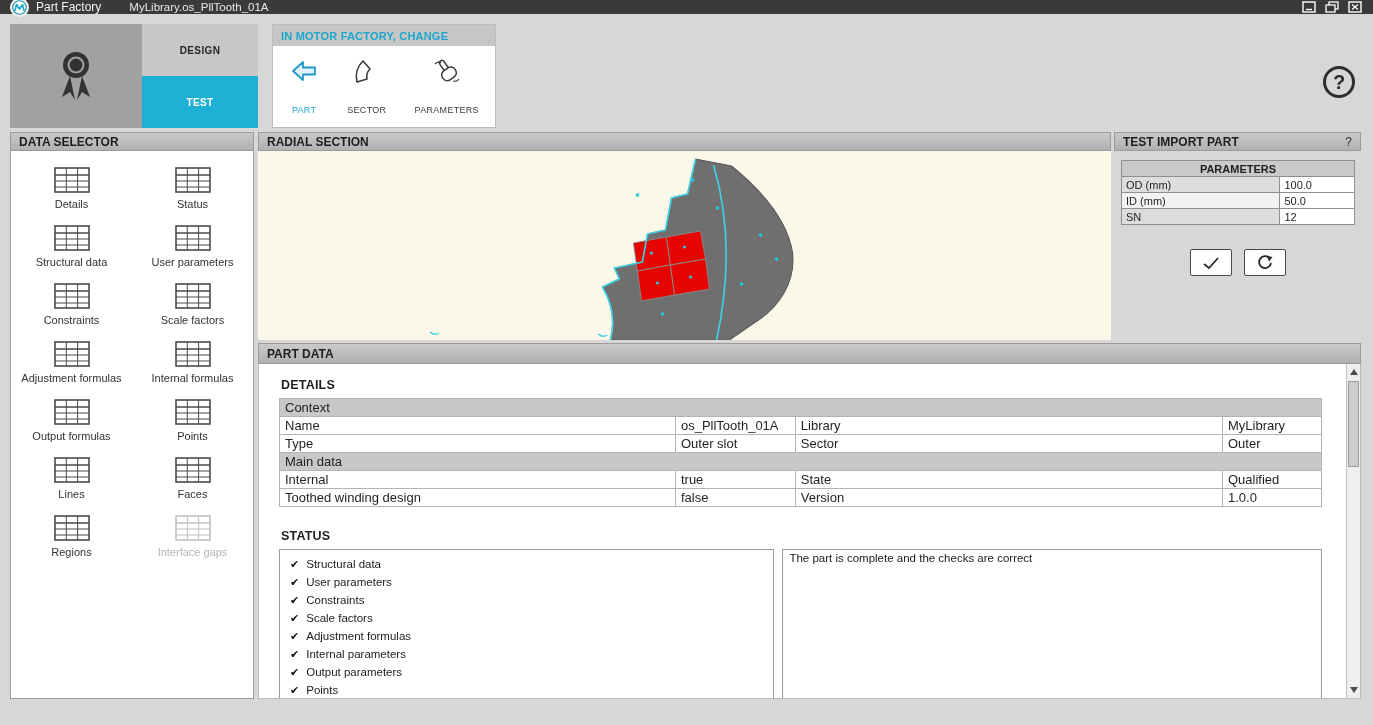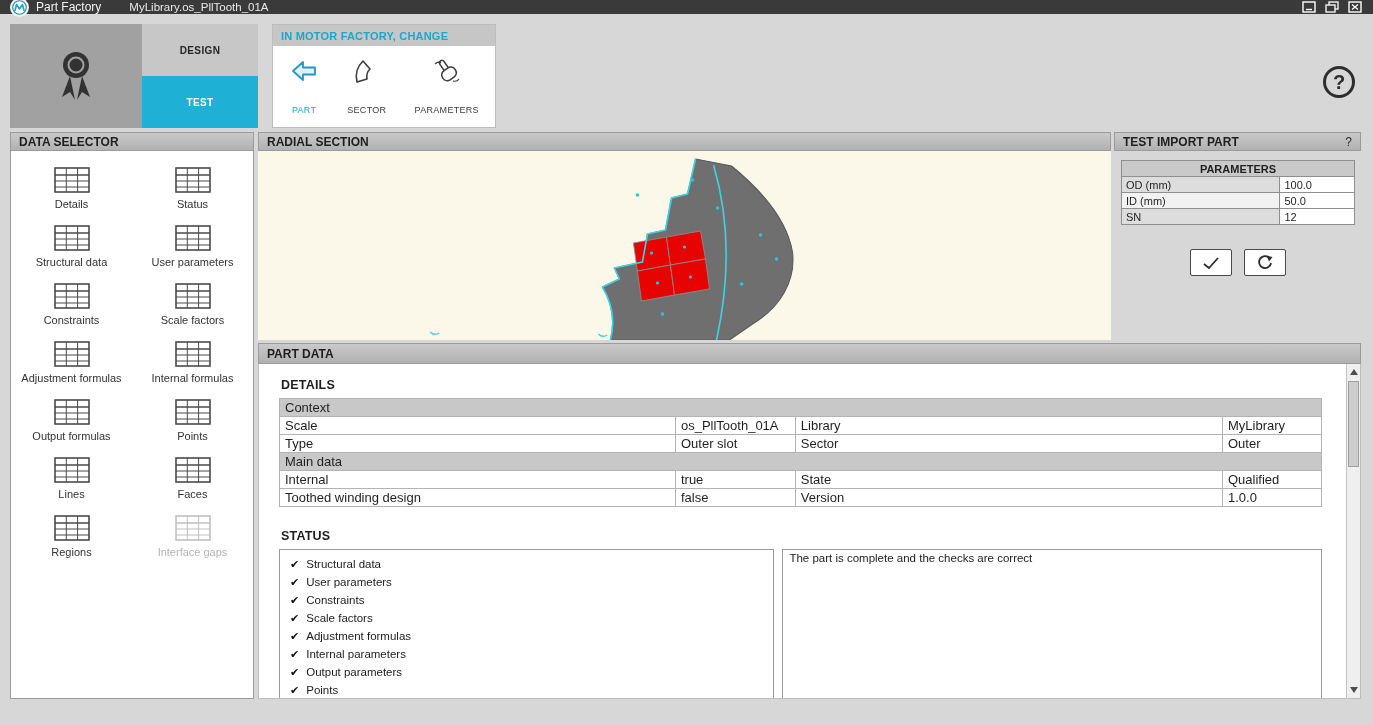--- a/index.html
+++ b/index.html
@@ -426,21 +426,21 @@
                   <col style="width:38%">
                   <col style="width:11.5%">
                   <col style="width:41%">
                   <col style="width:9.5%">
                 </colgroup>
               <tbody>
                 <tr class="sec">
                     <td colspan="4">Context</td>
                   </tr>
                 <tr>
-                  <td>Scale</td>
+                  <td>Name</td>
                   <td>os_PllTooth_01A</td>
                   <td>Library</td>
                   <td>MyLibrary</td>
                 </tr>
                 <tr>
                   <td>Type</td>
                   <td>Outer slot</td>
                   <td>Sector</td>
                   <td>Outer</td>
                 </tr>

